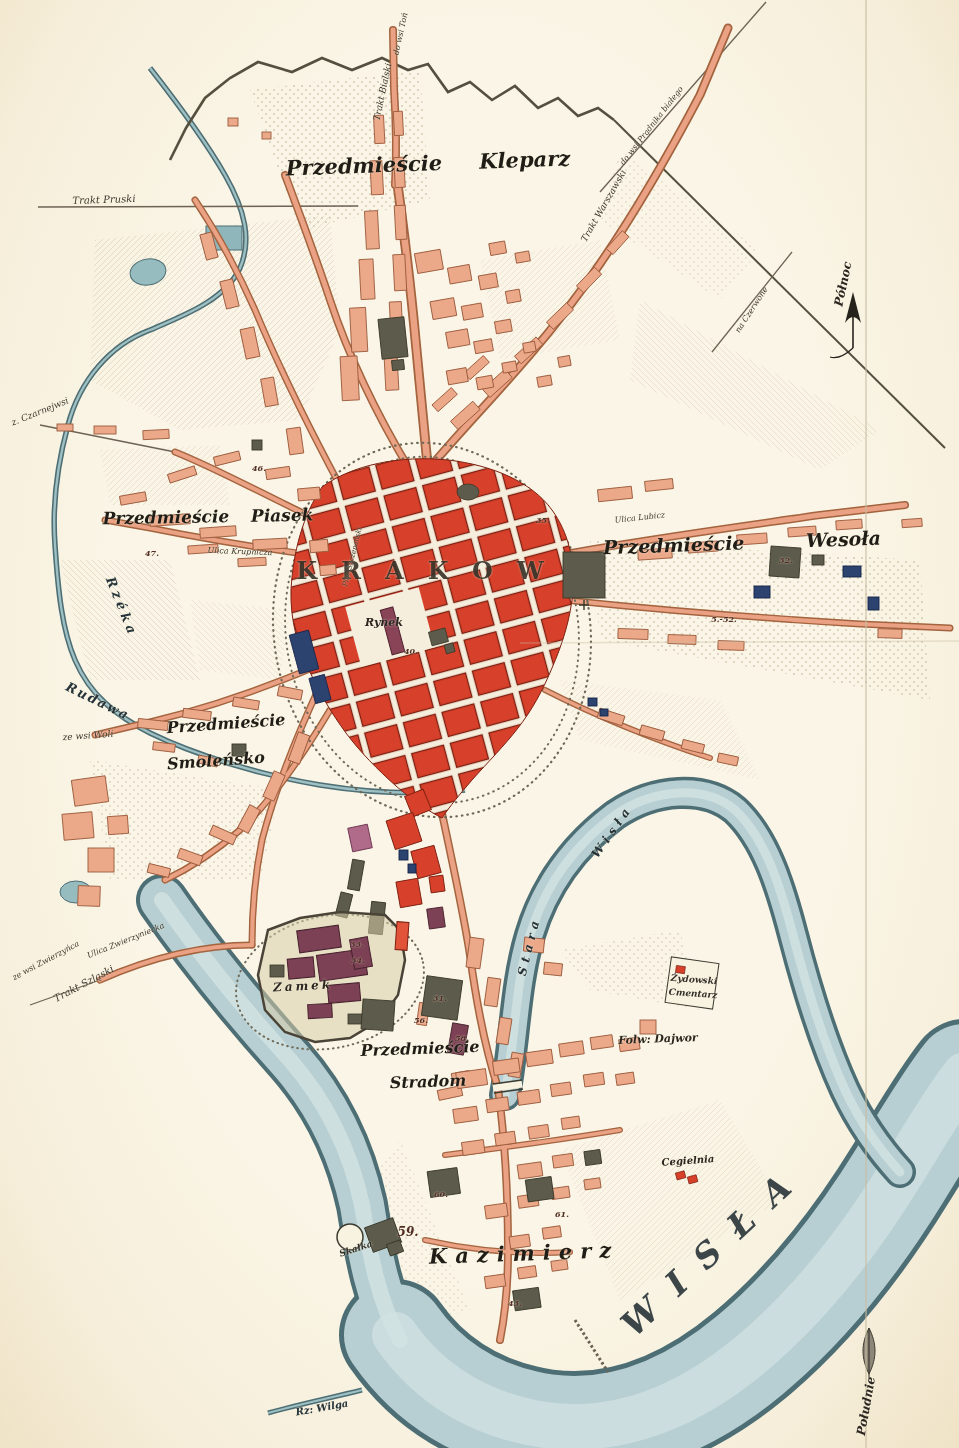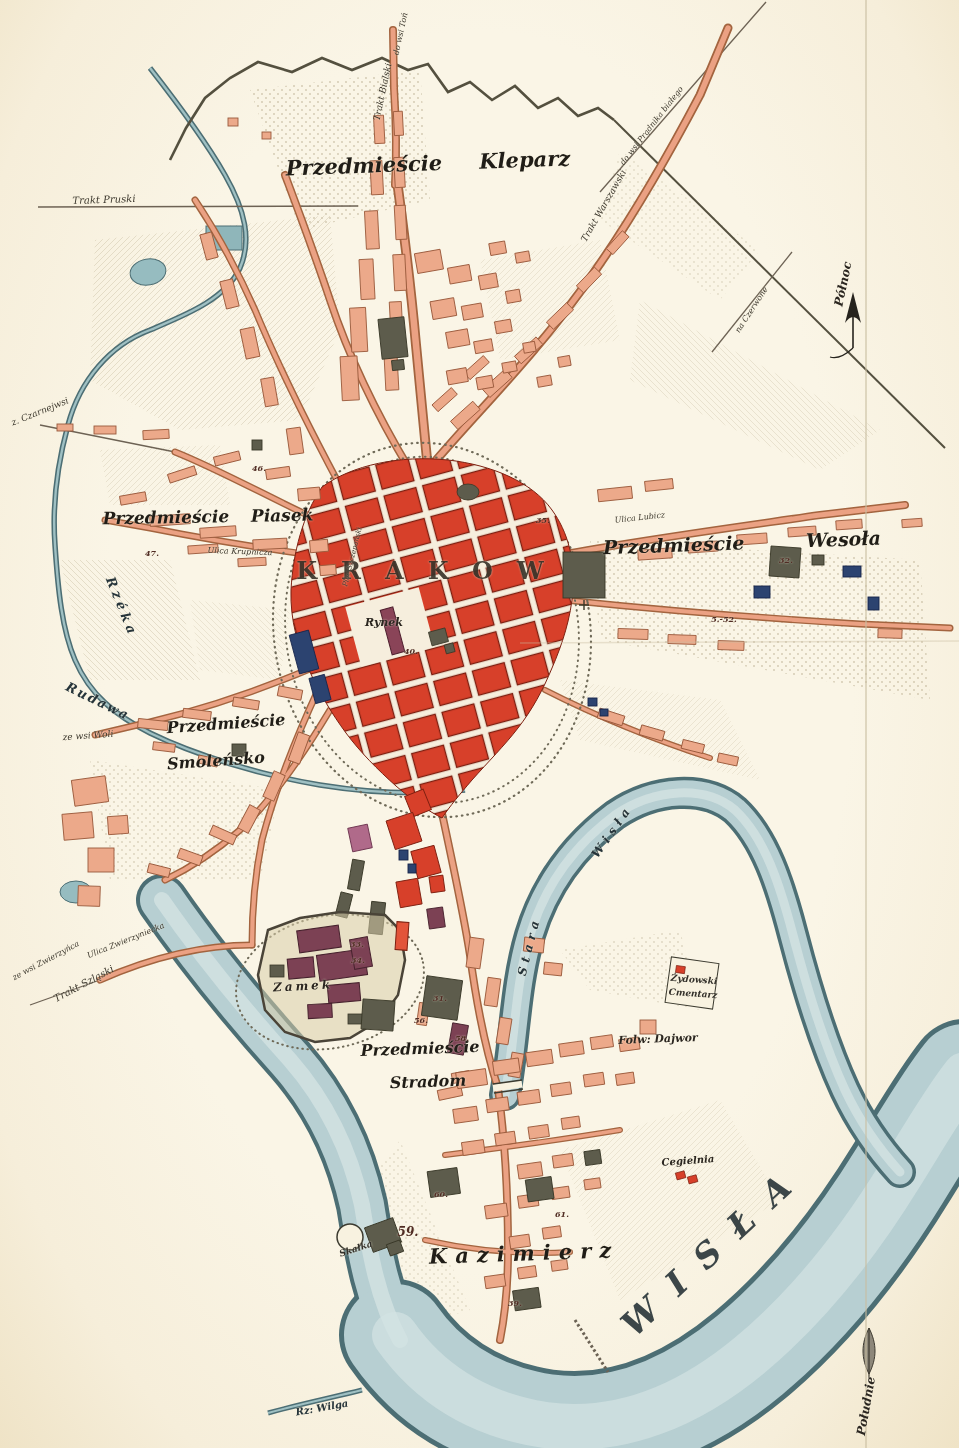--- a/index.html
+++ b/index.html
@@ -468,15 +468,15 @@
       <div class="lbl num" style="left: 786px; top: 560px; font-size: 8px; transform: translate(-50%, -50%);">32.</div>
       <div class="lbl num" style="left: 724px; top: 619px; font-size: 8px; transform: translate(-50%, -50%);">5.-52.</div>
       <div class="lbl num" style="left: 357px; top: 944px; font-size: 8px; transform: translate(-50%, -50%);">33.</div>
       <div class="lbl num" style="left: 358px; top: 960px; font-size: 8px; transform: translate(-50%, -50%);">34.</div>
       <div class="lbl num" style="left: 381px; top: 1020px; font-size: 8px; transform: translate(-50%, -50%); margin-left: 40px;">56.</div>
       <div class="lbl num" style="left: 440px; top: 998px; font-size: 8px; transform: translate(-50%, -50%);">31.</div>
       <div class="lbl num" style="left: 462px; top: 1038px; font-size: 8px; transform: translate(-50%, -50%); text-align: right;">58.</div>
       <div class="lbl num" style="left: 408px; top: 1232px; font-size: 12px; transform: translate(-50%, -50%); font-style: italic;">59.</div>
       <div class="lbl num" style="left: 441px; top: 1194px; font-size: 8px; transform: translate(-50%, -50%);">60.</div>
       <div class="lbl num" style="left: 562px; top: 1214px; font-size: 8px; transform: translate(-50%, -50%);">61.</div>
-      <div class="lbl num" style="left: 515px; top: 1303px; font-size: 8px; transform: translate(-50%, -50%);">39.</div>
+      <div class="lbl num" style="left: 515px; top: 1303px; font-size: 8px; transform: translate(-50%, -50%);">43.</div>
     </div>
 </div>
 
 </body></html>

